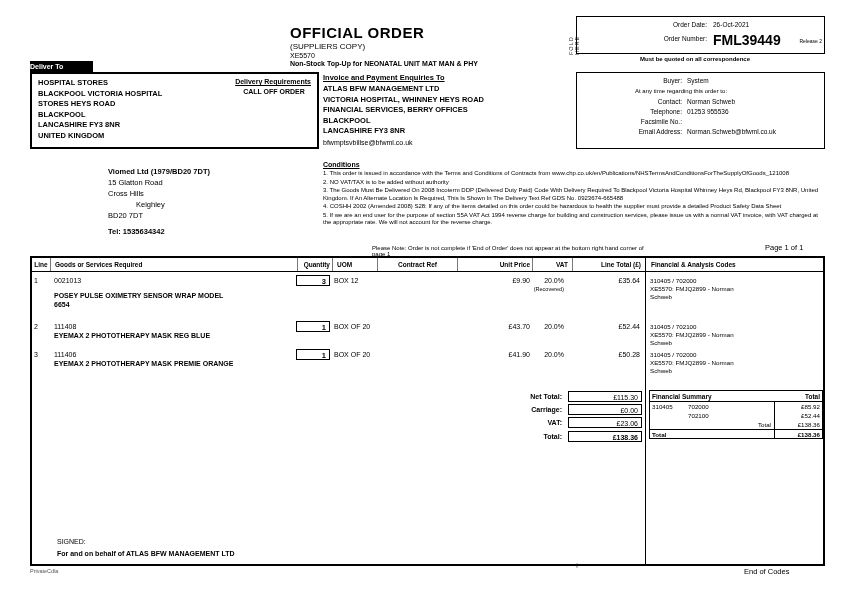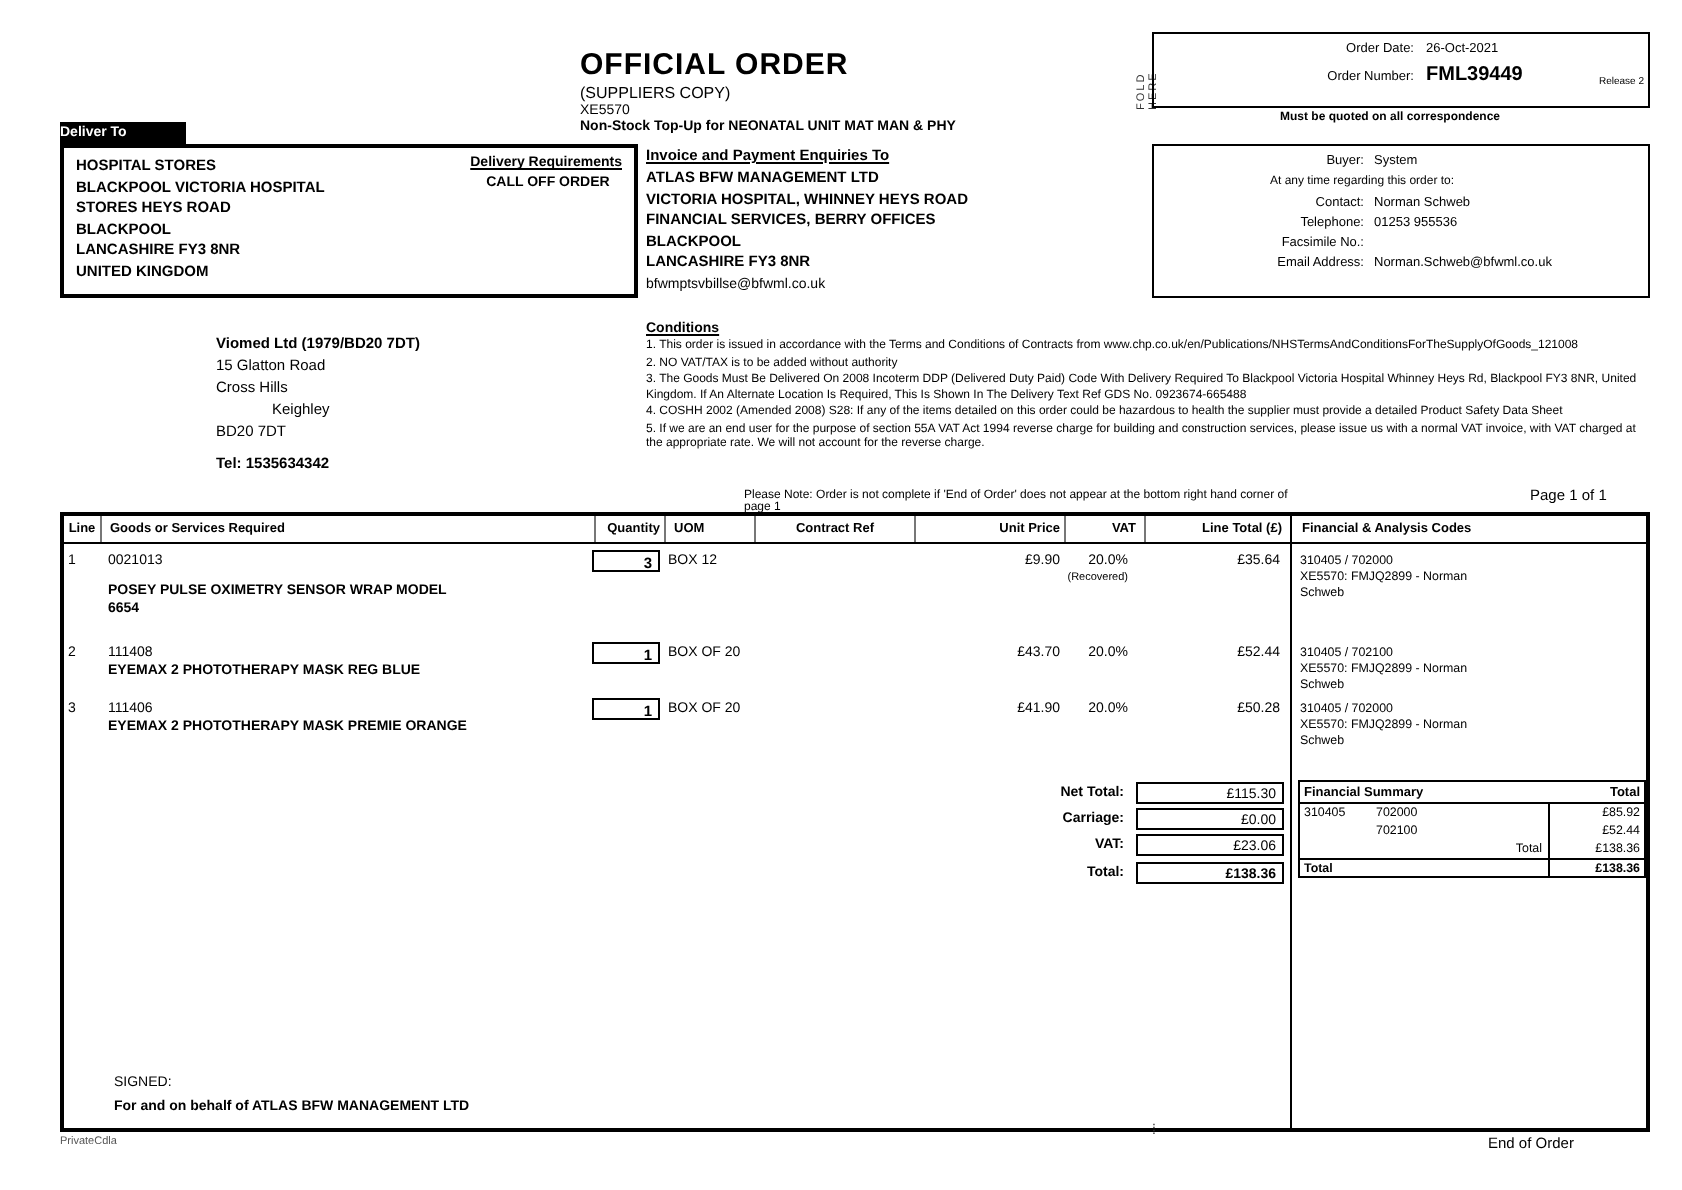--- a/index.html
+++ b/index.html
@@ -43,21 +43,21 @@
 <body>
 
 <div class="page">
 
   <div class="abs f5 vtext" style="left:568px; top:17px; height:38px; letter-spacing:1px; color:#333;">FOLD HERE</div>
 
   <div class="abs" style="left:576px; top:16px; width:249px; height:38px; border:1px solid #000;">
     <div class="abs f65 r" style="left:10px; top:4px; width:120px;">Order Date:</div>
     <div class="abs f65" style="left:136px; top:4px;">26-Oct-2021</div>
     <div class="abs f65 r" style="left:10px; top:18px; width:120px;">Order Number:</div>
-    <div class="abs b" style="left:136px; top:15px; font-size:10px;">FML39449</div>
+    <div class="abs b" style="left:136px; top:15px; font-size:14px;">FML39449</div>
     <div class="abs" style="right:2px; top:21px; font-size:5px;">Release 2</div>
   </div>
   <div class="abs f6 b c" style="left:640px; top:56px; width:185px;">Must be quoted on all correspondence</div>
 
   <div class="abs c" style="left:290px; top:24px; width:245px;">
     <div class="b" style="font-size:15px; letter-spacing:0.5px;">OFFICIAL ORDER</div>
     <div class="f8" style="margin-top:1px;">(SUPPLIERS COPY)</div>
     <div class="f7" style="margin-top:1px;">XE5570</div>
     <div class="f7 b" style="margin-top:1px; white-space:nowrap;">Non-Stock Top-Up for NEONATAL UNIT MAT MAN &amp; PHY</div>
   </div>
@@ -232,15 +232,15 @@
         <span class="c3 b">£138.36</span>
       </div>
     </div>
 
     <div class="abs f7" style="left:25px; top:280px;">SIGNED:</div>
     <div class="abs f7 b" style="left:25px; top:292px;">For and on behalf of ATLAS BFW MANAGEMENT LTD</div>
   </div>
 
   <div class="abs f5" style="left:30px; top:568px; color:#555;">PrivateCdla</div>
   <div class="abs f7" style="left:576px; top:562px; color:#333;">⁞</div>
-  <div class="abs f75" style="left:744px; top:567px;">End of Order</div>
+  <div class="abs f75" style="left:744px; top:567px;">End of Codes</div>
 
 </div>
 
 </body></html>

